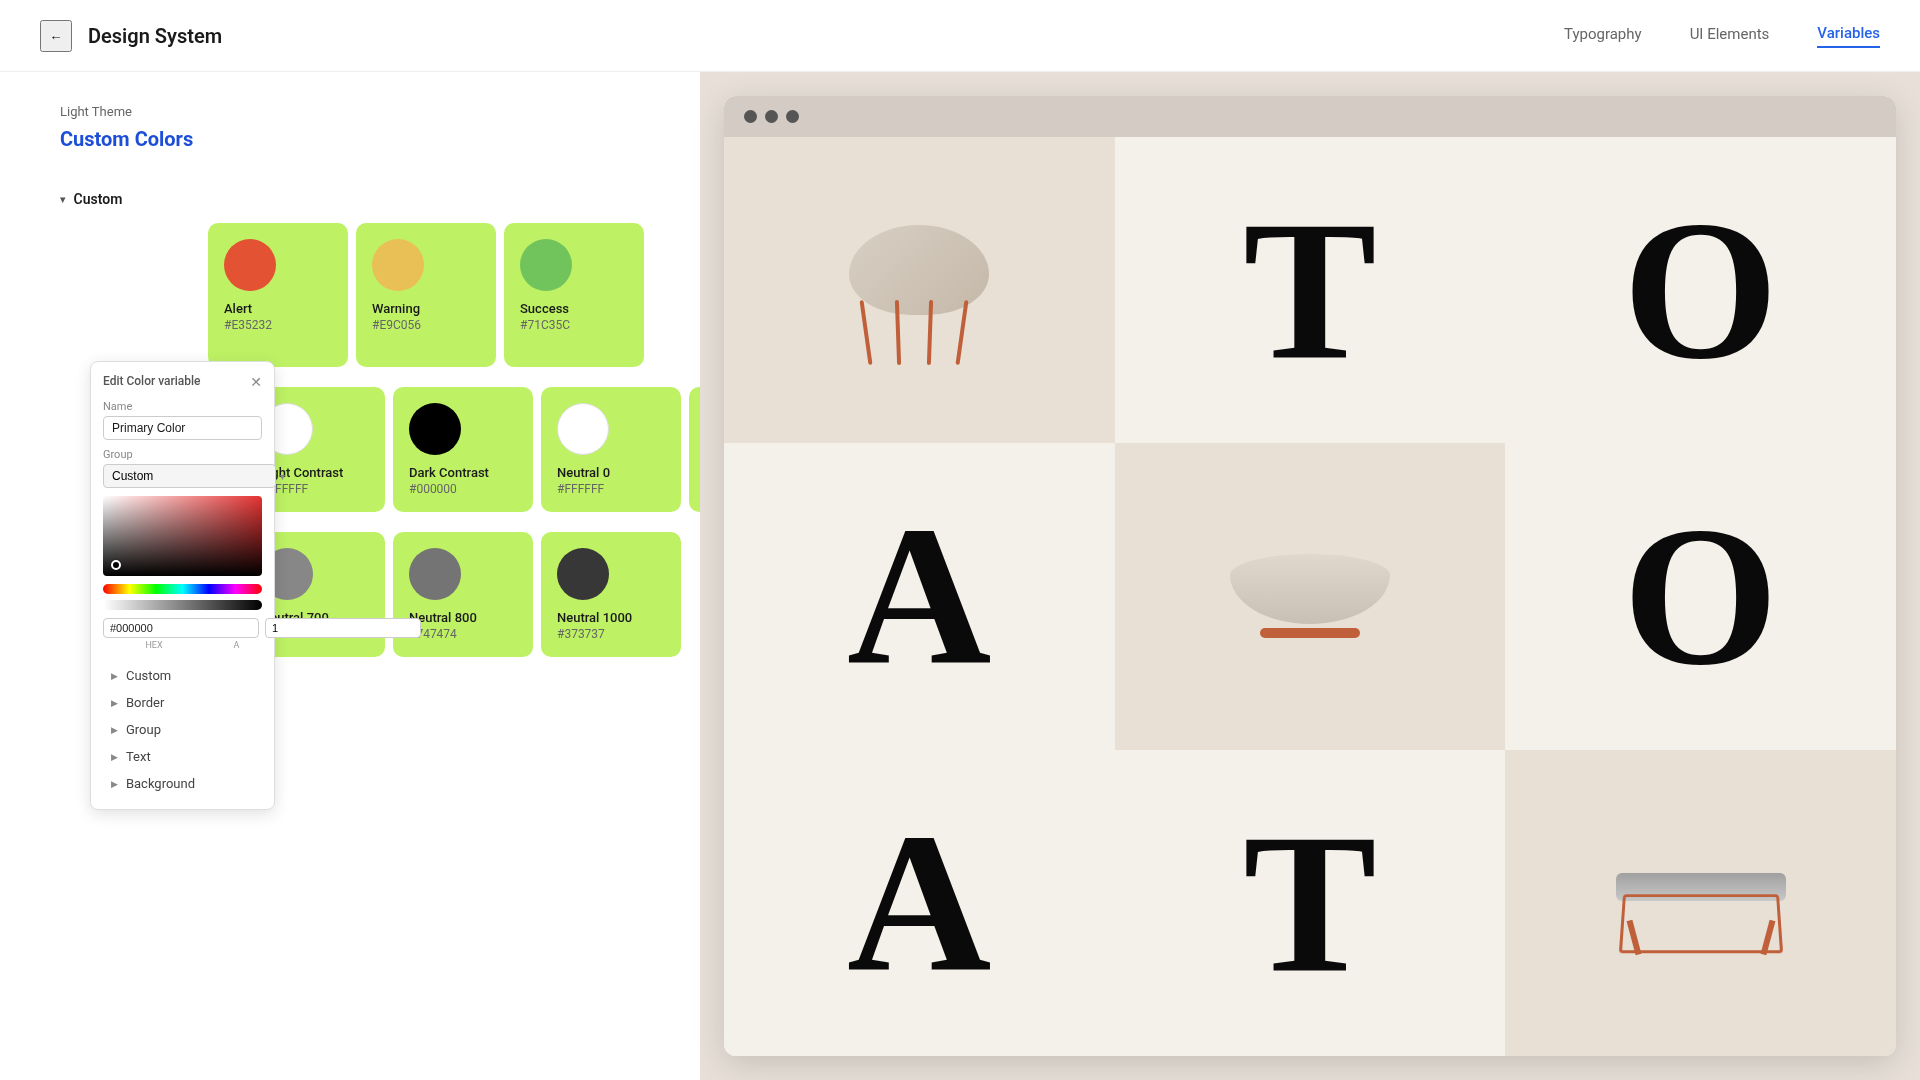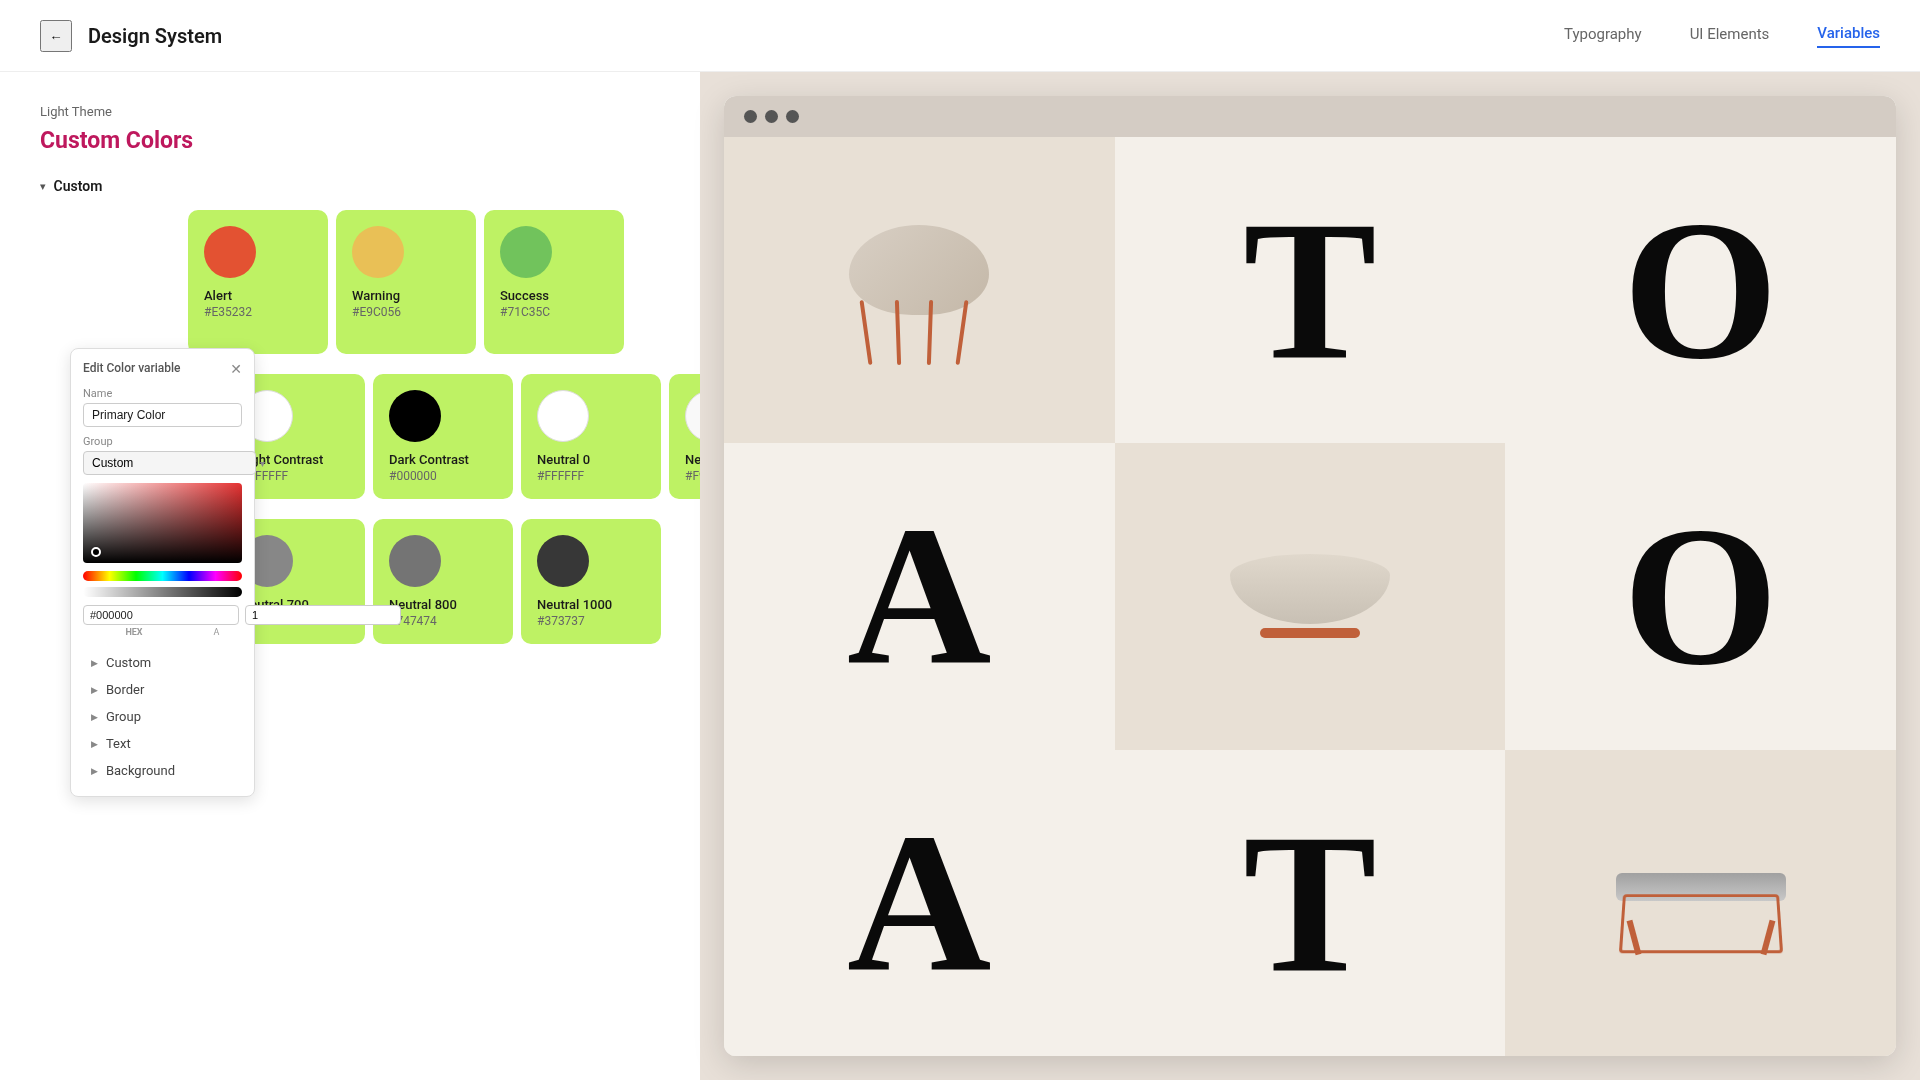--- a/index.html
+++ b/index.html
@@ -10,23 +10,23 @@
     .back-btn { width: 32px; height: 32px; display: flex; align-items: center; justify-content: center; cursor: pointer; margin-right: 16px; }
     .header-title { font-size: 20px; font-weight: 600; color: #1a1a1a; flex: 1; }
     .nav-tabs { display: flex; gap: 48px; align-items: center; }
     .nav-tab { font-size: 15px; color: #666; cursor: pointer; padding-bottom: 4px; }
     .nav-tab.active { color: #2563eb; border-bottom: 2px solid #2563eb; font-weight: 500; }
 
     
     .main { display: flex; height: calc(1080px - 72px); }
 
     
-    .left-panel { width: 700px; flex-shrink: 0; padding: 32px 40px; overflow-y: auto; position: relative; }
+    .left-panel { width: 700px; flex-shrink: 0; padding: 32px 60px; overflow-y: auto; position: relative; }
     .section-subtitle { font-size: 13px; color: #666; margin-bottom: 8px; }
-    .section-title { font-size: 23px; font-weight: 700; color: #be185d; margin-bottom: 24px; }
+    .section-title { font-size: 20px; font-weight: 700; color: #1d4ed8; margin-bottom: 40px; }
 
     
     .color-edit-panel { position: absolute; top: 170px; left: 30px; width: 185px; background: #fff; border: 1px solid #ddd; border-radius: 8px; box-shadow: 0 4px 16px rgba(0,0,0,0.12); z-index: 10; padding: 12px; }
     .color-edit-header { display: flex; justify-content: space-between; margin-bottom: 10px; font-size: 12px; font-weight: 500; color: #555; }
     .close-btn { cursor: pointer; color: #888; font-size: 14px; }
     .edit-field { margin-bottom: 8px; }
     .edit-label { font-size: 11px; color: #888; margin-bottom: 3px; }
     .edit-input { width: 100%; border: 1px solid #ccc; border-radius: 4px; padding: 4px 8px; font-size: 12px; color: #1a1a1a; outline: none; }
     .edit-group { display: flex; align-items: center; }
     .edit-group-input { flex: 1; border: 1px solid #ccc; border-radius: 4px; padding: 4px 8px; font-size: 12px; }
@@ -38,21 +38,21 @@
 
     
     .hue-slider { width: 100%; height: 10px; border-radius: 5px; background: linear-gradient(to right, #f00, #ff0, #0f0, #0ff, #00f, #f0f, #f00); margin-bottom: 6px; cursor: pointer; }
     .alpha-slider { width: 100%; height: 10px; border-radius: 5px; background: linear-gradient(to right, rgba(255,255,255,0), rgba(0,0,0,1)); margin-bottom: 8px; cursor: pointer; }
 
     
     .hex-row { display: flex; align-items: center; gap: 6px; }
     .hex-input { flex: 2; border: 1px solid #ccc; border-radius: 4px; padding: 3px 6px; font-size: 11px; color: #1a1a1a; }
     .alpha-input { flex: 1; border: 1px solid #ccc; border-radius: 4px; padding: 3px 6px; font-size: 11px; }
     .hex-alpha-labels { display: flex; gap: 6px; }
-    .hex-label-col { flex: 2; font-weight: bold; }
+    .hex-label-col { flex: 2; }
     .alpha-label-col { flex: 1; }
 
     
     .colors-grid { display: grid; grid-template-columns: repeat(4, 140px); gap: 8px; margin-bottom: 20px; }
     .color-card { background: #bef264; border-radius: 10px; padding: 16px; display: flex; flex-direction: column; align-items: flex-start; cursor: pointer; }
     .color-card.active { background: #e8eaf0; border: 2px solid #ddd; }
     .color-swatch { width: 52px; height: 52px; border-radius: 50%; margin-bottom: 10px; }
     .color-name { font-size: 13px; font-weight: 500; color: #1a1a1a; margin-bottom: 2px; }
     .color-hex { font-size: 12px; color: #666; }
 

